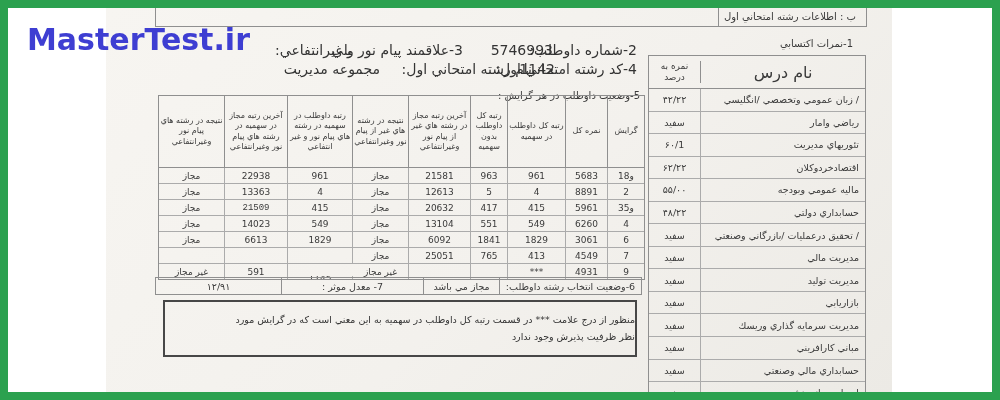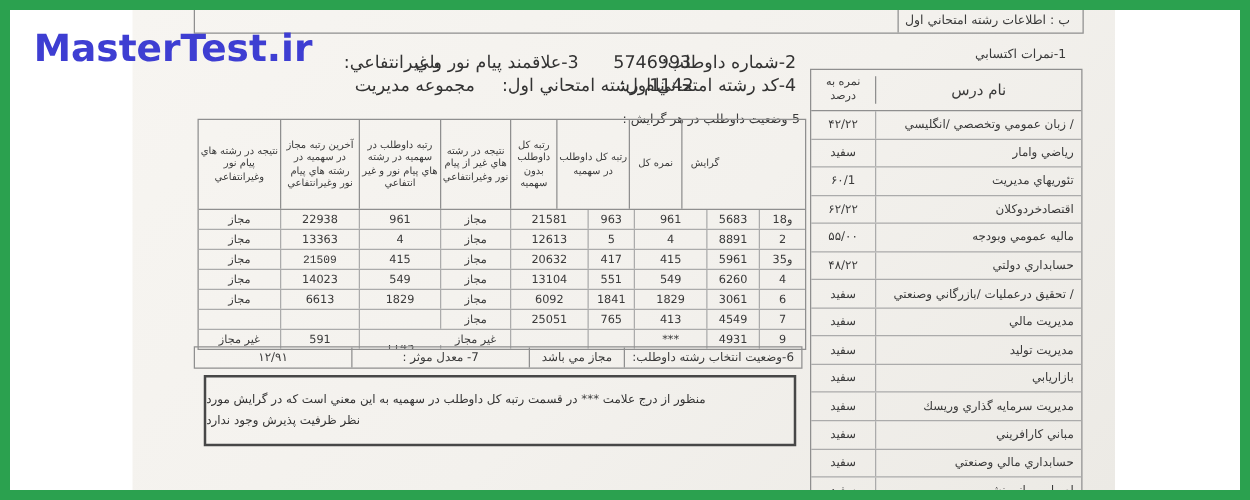--- a/index.html
+++ b/index.html
@@ -26,21 +26,21 @@
   .topbox{position:absolute; left:155px; top:2px; width:712px; height:25px; border:1px solid var(--line); box-sizing:border-box;}
   .topbox-divider{position:absolute; left:562px; top:0; bottom:0; width:1px; background:var(--line);}
   .topbox-label{position:absolute; right:10px; top:8px; font-size:10px; direction:rtl; white-space:nowrap;}
   .txt{position:absolute; font-size:14px; direction:rtl; white-space:nowrap; color:#333;}
   .num{direction:ltr;}
   
   .sc-title{position:absolute; right:147px; top:38px; font-size:10px; direction:rtl;}
   .sctab{position:absolute; left:648px; top:55px; width:218px; border:1px solid var(--line); box-sizing:border-box; background:transparent;}
   .sc-head{display:flex; height:32px; border-bottom:1px solid var(--line);align-items:center;}
   .sc-hpct{width:52px; box-sizing:border-box; border-right:1px solid var(--line); display:flex; align-items:center; justify-content:center; text-align:center; font-size:9px; direction:rtl; line-height:1.2;}
-  .sc-hname{flex:1; display:flex; align-items:center; justify-content:center; font-size:12px; direction:rtl;}
+  .sc-hname{flex:1; display:flex; align-items:center; justify-content:center; font-size:16px; direction:rtl;}
   .sc-row{display:flex; height:21.55px; border-bottom:1px solid var(--line-light);}
   .sc-row:last-child{border-bottom:none;}
   .sc-pct{width:52px; box-sizing:border-box; border-right:1px solid var(--line-light); display:flex; align-items:center; justify-content:center; font-size:9.5px; direction:rtl;}
   .sc-name{flex:1; display:flex; align-items:center; padding-right:6px; box-sizing:border-box; font-size:9.5px; direction:rtl;}
   
   .status-label{position:absolute; right:360px; top:90px; font-size:10px; direction:rtl;}
   .rank{position:absolute; left:158px; top:95px; width:487px; border:1px solid var(--line); box-sizing:border-box;}
   .rt-head{display:flex; height:71px; border-bottom:1px solid var(--line);}
   .rt-hcell{box-sizing:border-box; border-right:1px solid var(--line); display:flex; align-items:center; justify-content:center; text-align:center; font-size:8px; direction:rtl; line-height:1.3; padding:1px;}
   .rt-hcell:last-child{border-right:none;}
@@ -50,21 +50,21 @@
   .rt-cell:last-child{border-right:none;}
   .rt-cell.fa{direction:rtl;}
   
   .bstrip{position:absolute; left:155px; top:277px; width:487px; height:18px; border:1px solid var(--line); box-sizing:border-box; display:flex;}
   .bcell{box-sizing:border-box; border-right:1px solid var(--line); display:flex; align-items:center; justify-content:center; font-size:9.5px; direction:rtl; white-space:nowrap;}
   .bcell:last-child{border-right:none;}
   
   .note{
     position:absolute; left:163px; top:300px; width:474px; height:57px;
     border:2px solid #474747; box-sizing:border-box;
-    display:flex; flex-direction:column; align-items:flex-end; justify-content:center;
+    display:flex; flex-direction:column; align-items:flex-start; justify-content:center;
     direction:rtl; font-size:9.5px; line-height:1.7; color:#333; text-align:center;
   }
 </style>
 </head>
 <body>
 
 <div class="canvas">
   <div class="paper"></div>
 
   <div class="watermark">MasterTest.ir</div>
@@ -151,20 +151,21 @@
         </div>
       </div>
   </div>
 
   <div class="rank">
     <div class="rt-head" id="rt-head">
         <div class="rt-hcell" style="width: 66px;">نتيجه در رشته هاي پيام نور وغيرانتفاعي</div>
         <div class="rt-hcell" style="width: 63px;">آخرين رتبه مجاز در سهميه در رشته هاي پيام نور وغيرانتفاعي</div>
         <div class="rt-hcell" style="width: 65px;">رتبه داوطلب در سهميه در رشته هاي پيام نور و غير انتفاعي</div>
         <div class="rt-hcell" style="width: 56px;">نتيجه در رشته هاي غير از پيام نور وغيرانتفاعي</div>
+        <div class="rt-hcell" style="width: 62px;">آخرين رتبه مجاز در رشته هاي غير از پيام نور وغيرانتفاعي</div>
         <div class="rt-hcell" style="width: 37px;">رتبه كل داوطلب بدون سهميه</div>
         <div class="rt-hcell" style="width: 58px;">رتبه كل داوطلب در سهميه</div>
         <div class="rt-hcell" style="width: 42px;">نمره كل</div>
         <div class="rt-hcell" style="width: 36px;">گرايش</div>
       </div>
     <div id="rt-body">
         <div class="rt-row">
           <div class="rt-cell fa" style="width: 66px;">مجاز</div>
           <div class="rt-cell" style="width: 63px;">22938</div>
           <div class="rt-cell" style="width: 65px;">961</div>

